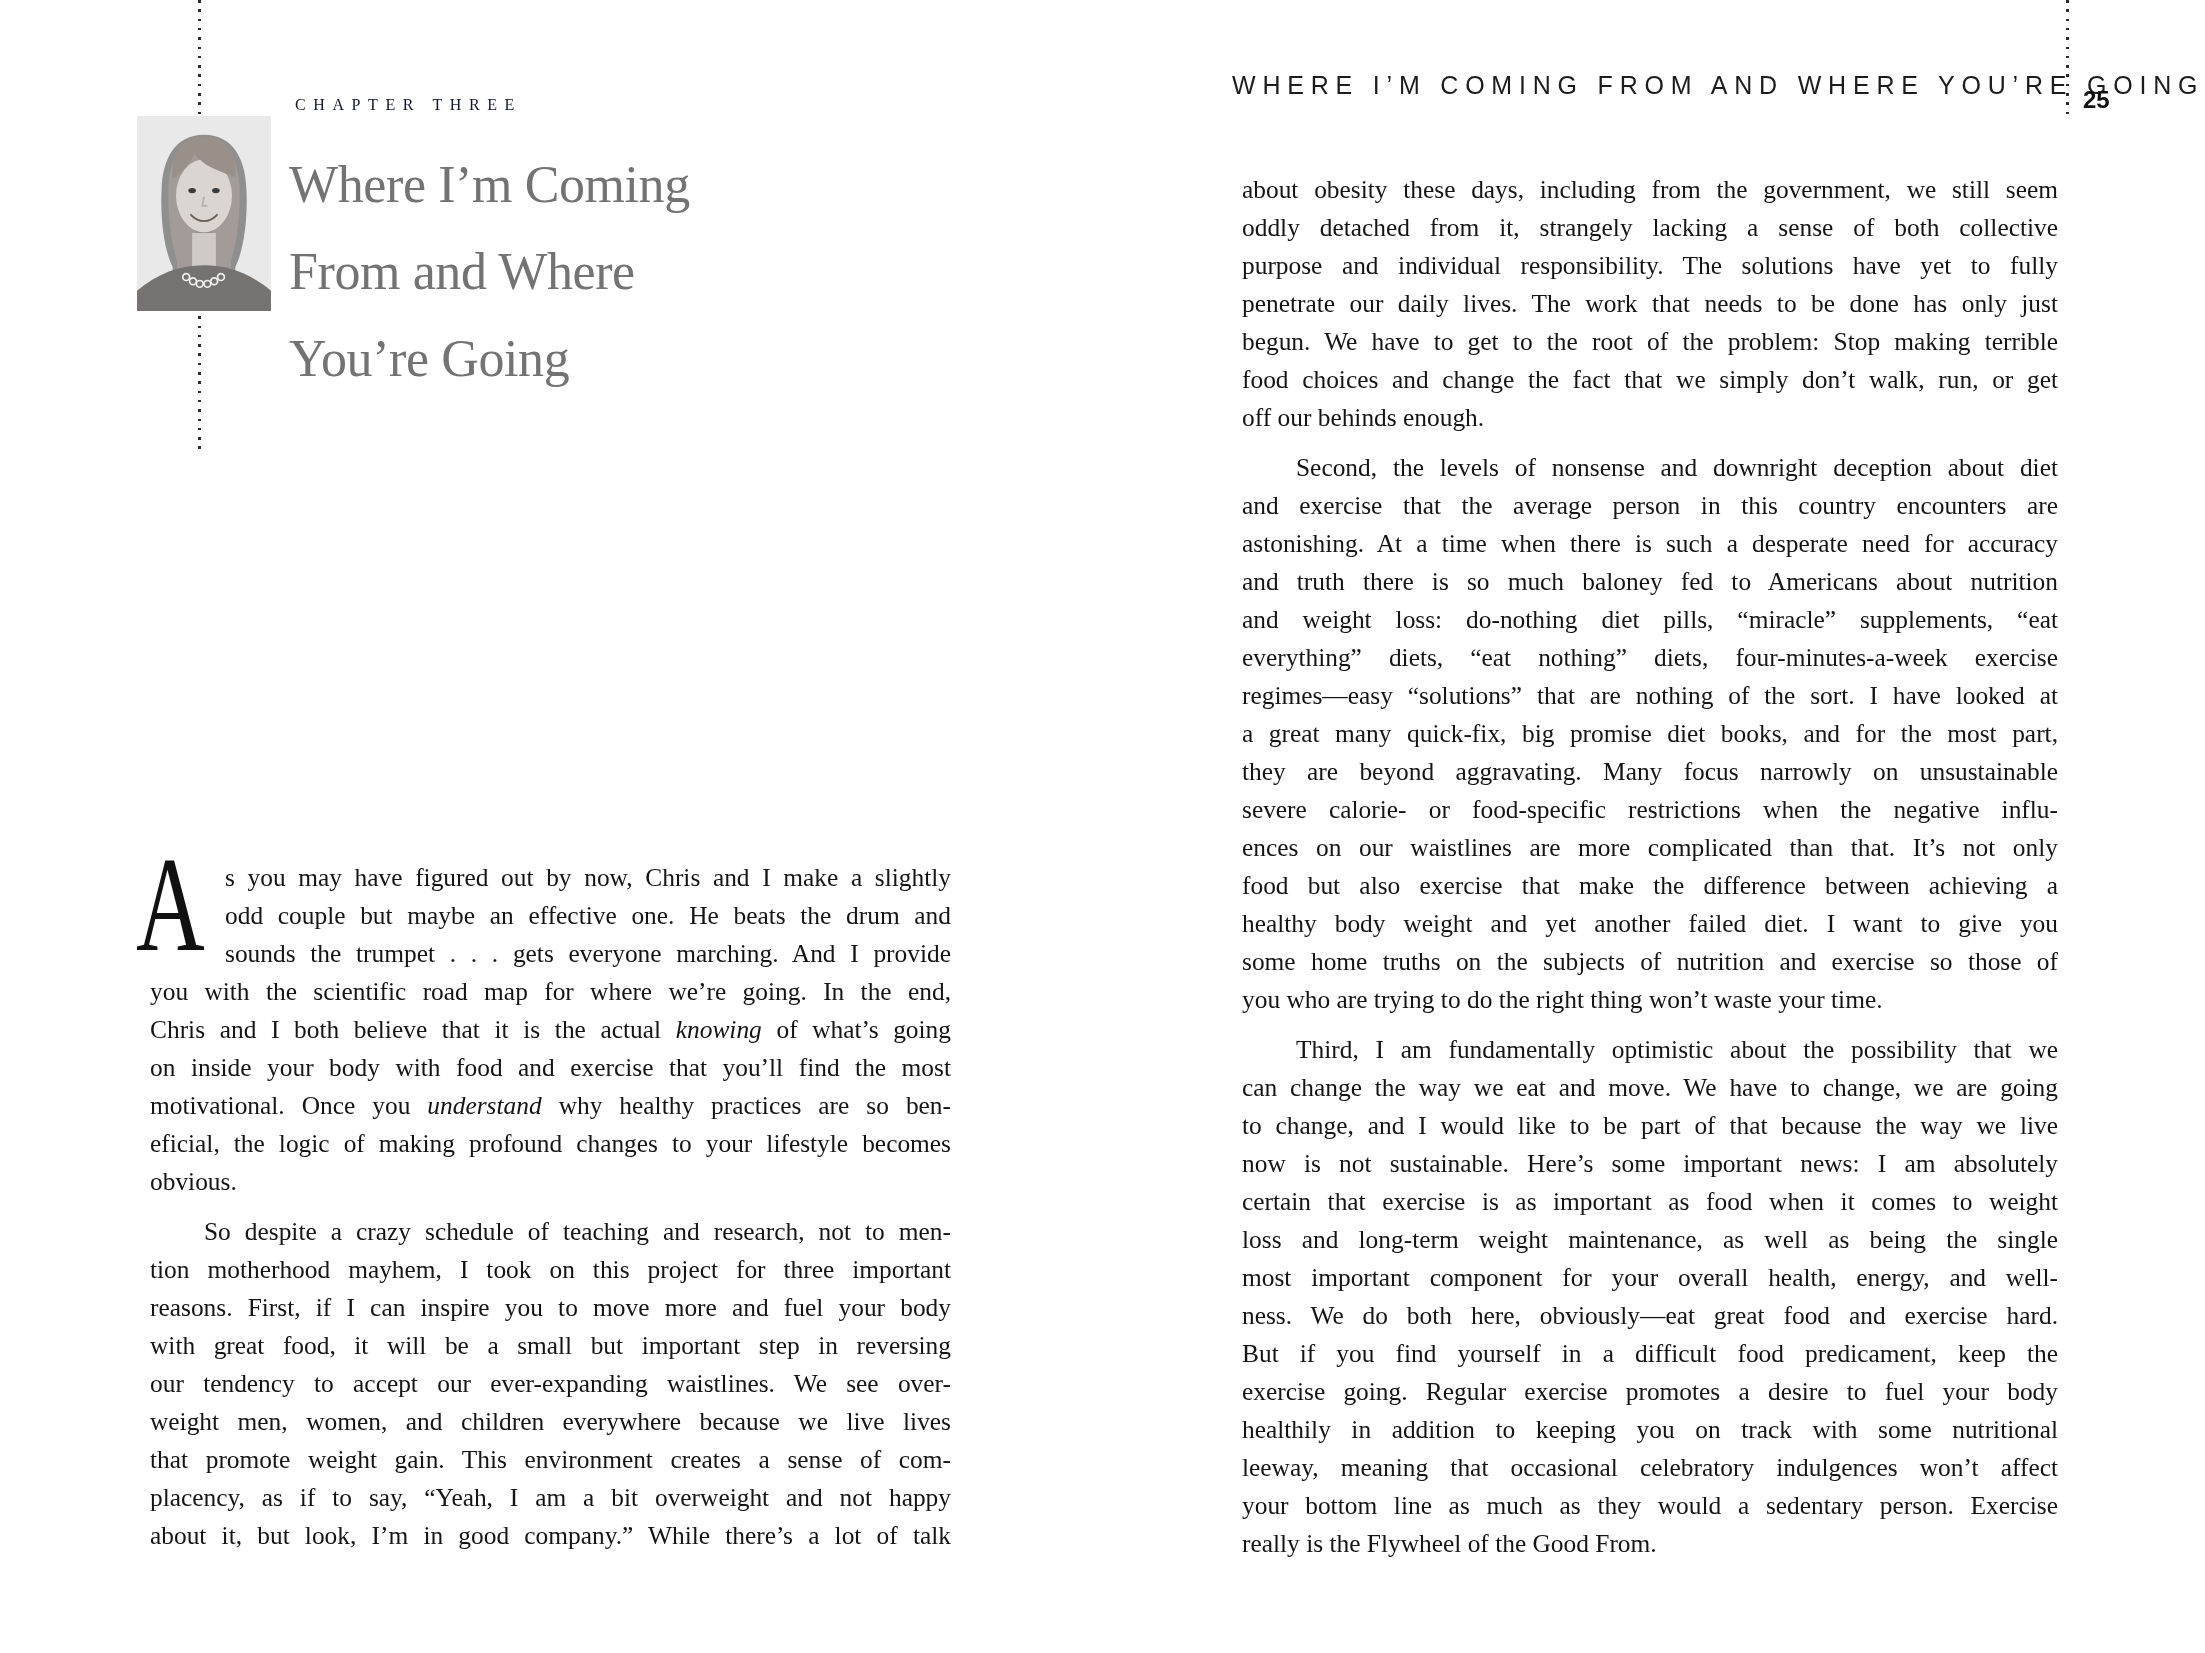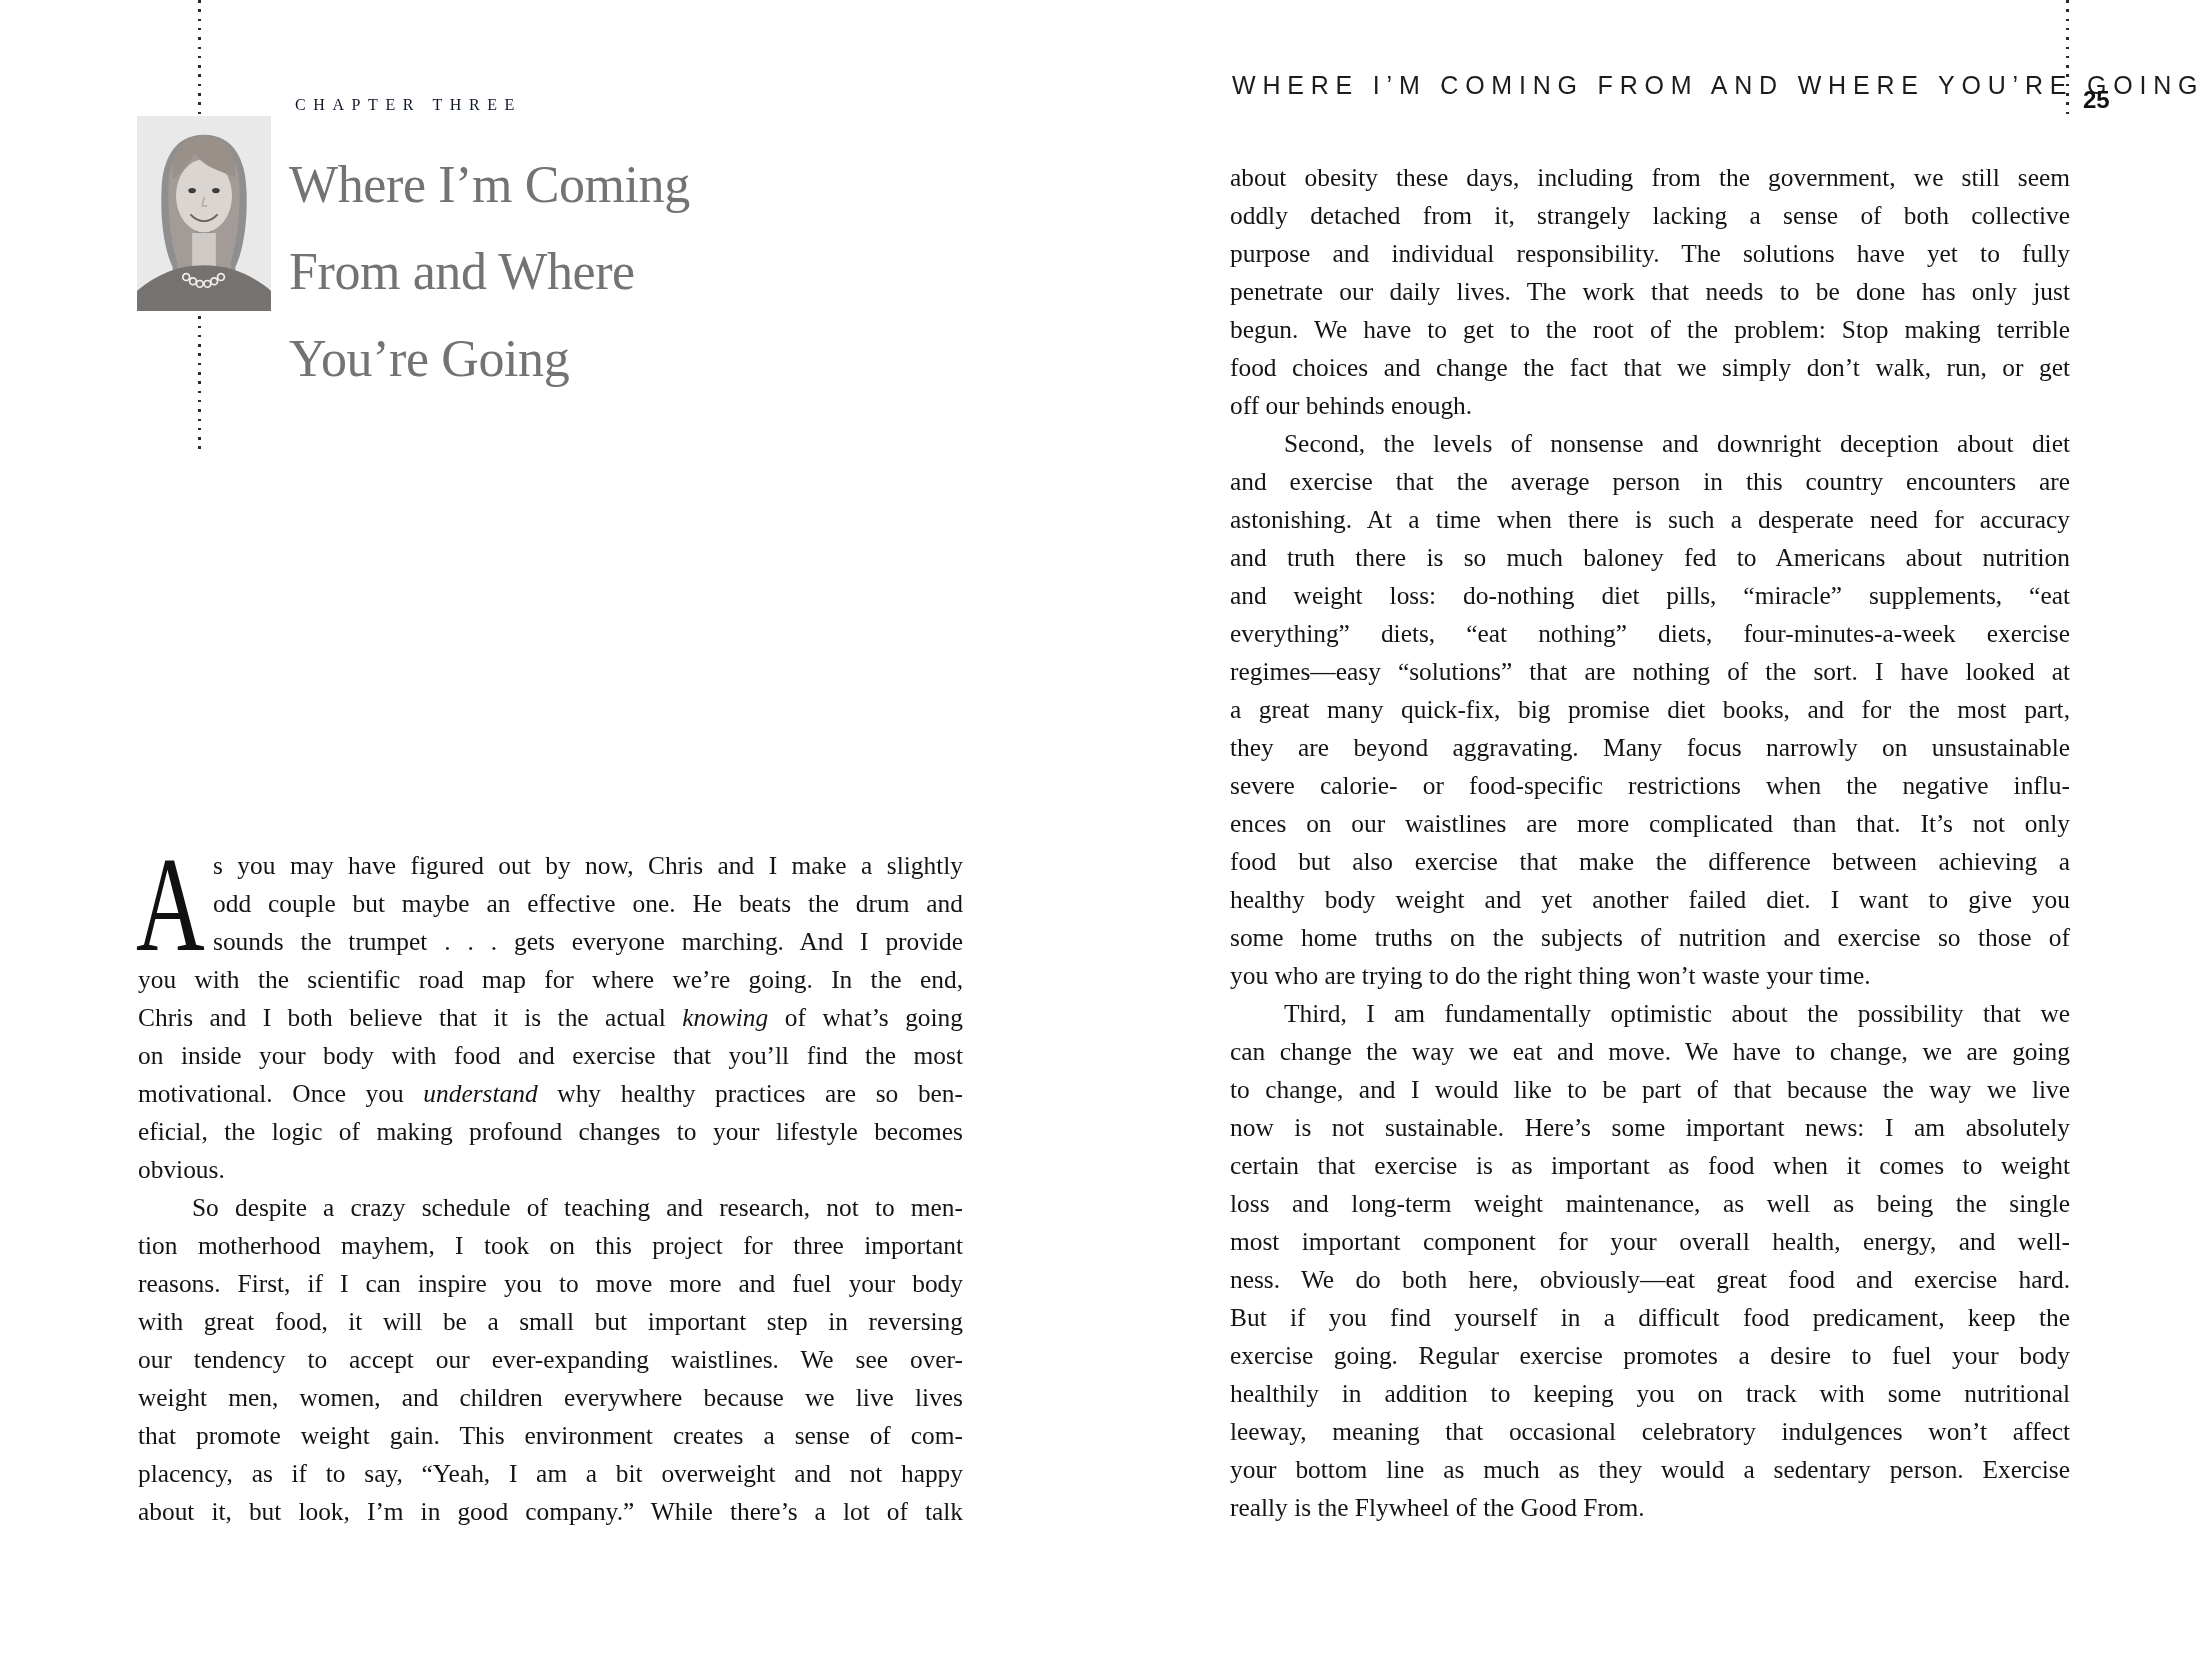--- a/index.html
+++ b/index.html
@@ -40,21 +40,21 @@
   #page-number{
     left:2083px;top:86px;
     font-family:"Liberation Sans", sans-serif;
     font-size:24px;font-weight:bold;color:#111;
   }
 
   
   .body-col{font-size:25.4px;color:#141414;}
   #left-body{left:138px;top:846px;width:825px;}
   #right-body{left:1230px;top:158px;width:840px;}
-  .para{margin:0;}
+  .para{margin:12px;}
   .bline{
     text-align:justify;text-align-last:justify;
     line-height:38px;height:38px;overflow:hidden;white-space:normal;
   }
   .bline.flushleft{text-align-last:left;}
   .bline.pindent{text-indent:54px;}
   .bline.dcpad{margin-left:75px;}
   .bline i{font-style:italic;}
 
   #drop-cap{

